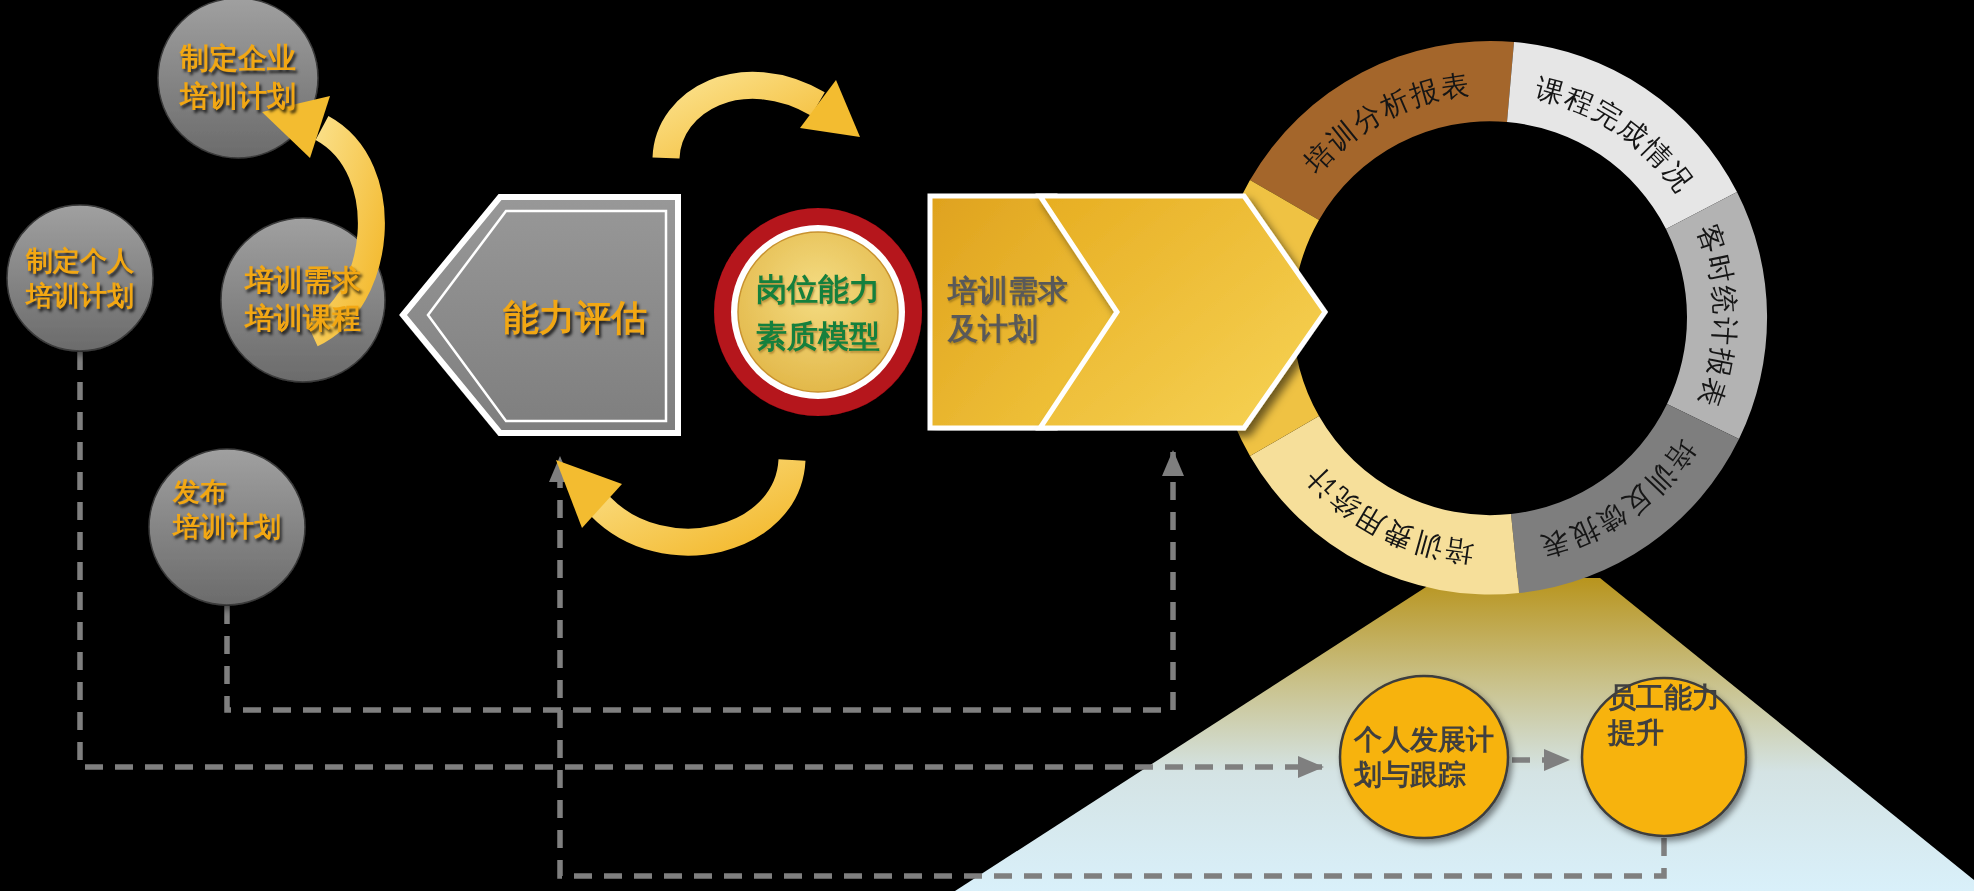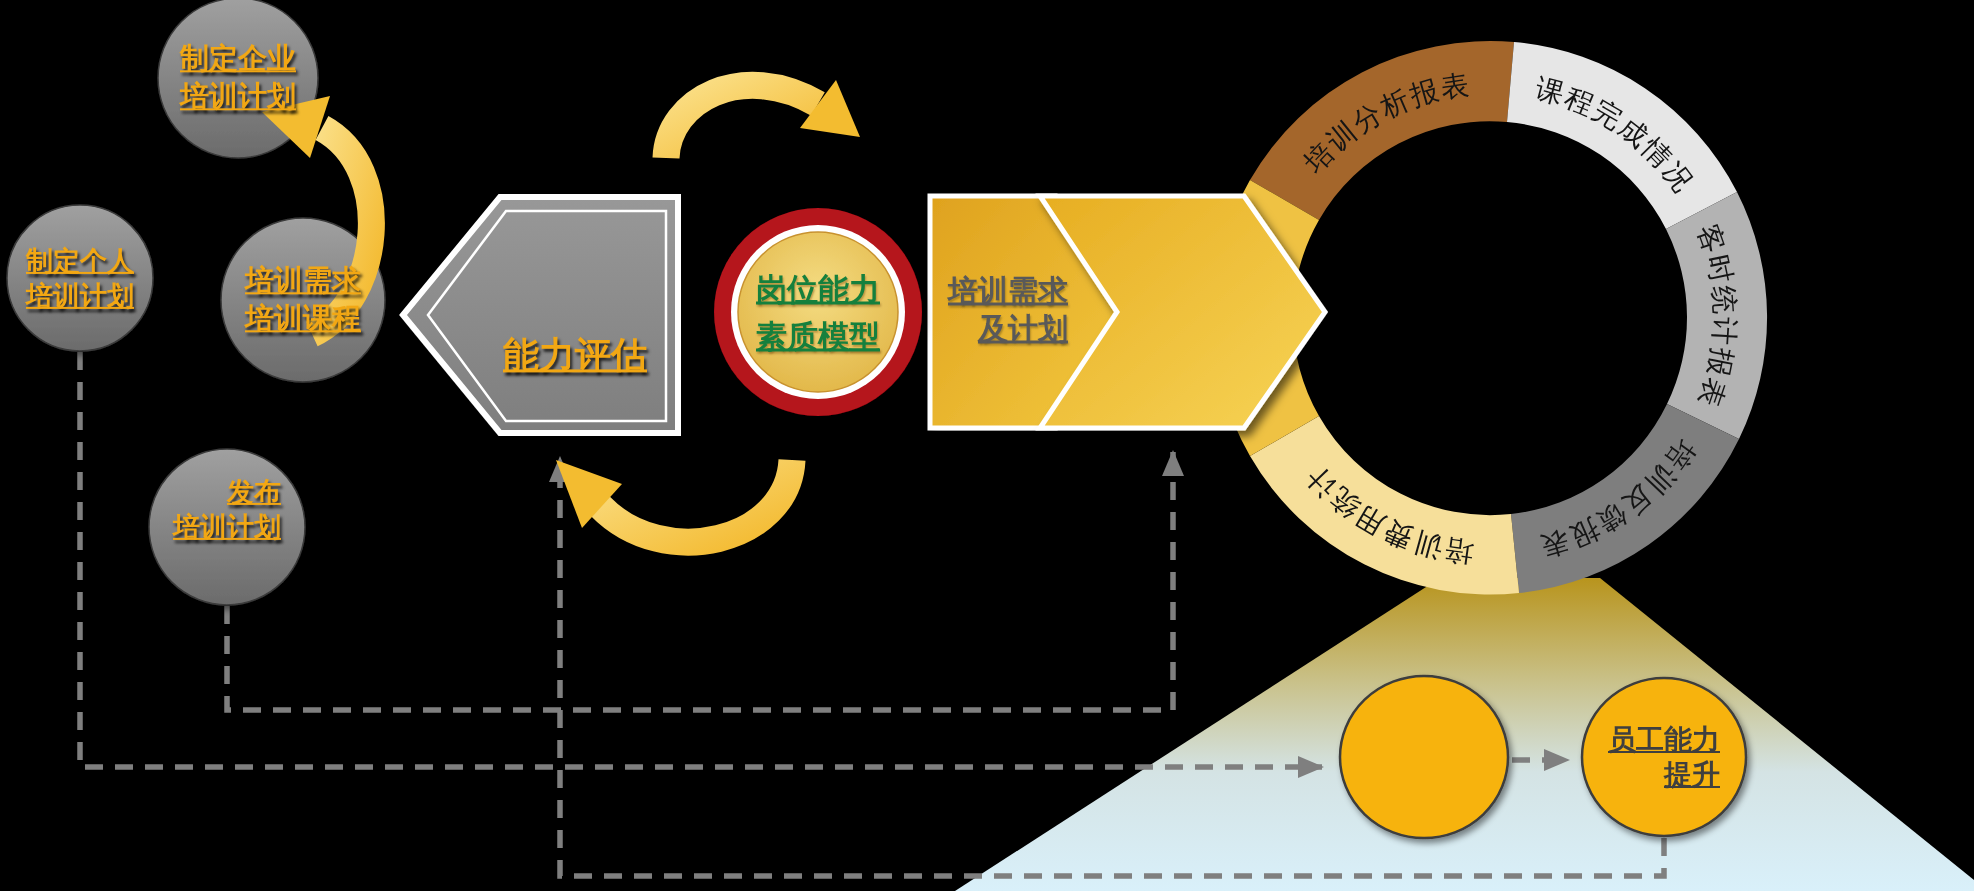--- a/index.html
+++ b/index.html
@@ -1,24 +1,24 @@
 <!DOCTYPE html>
 <html><head>
 <meta charset="utf-8">
 <style>
   html,body{margin:0;padding:0;background:#000;}
   #stage{position:relative;width:1974px;height:891px;background:#000;overflow:hidden;
          font-family:"DejaVu Sans","Liberation Sans",sans-serif;}
   #stage svg{position:absolute;left:0;top:0;}
-  .lbl{position:absolute;transform:translate(-50%,-50%);text-align:right;font-weight:bold;white-space:nowrap;z-index:5;text-decoration:underline;}
+  .lbl{position:absolute;transform:translate(-50%,-50%);text-align:left;font-weight:bold;white-space:nowrap;z-index:5;}
   .lbl span{display:block;}
   .gold{color:#F2A713;text-shadow:2px 3px 3px rgba(0,0,0,.75);}
   .s29{font-size:29px;line-height:1.3;}
   .s27{font-size:27px;line-height:1.3;}
-  .s36{font-size:36px;line-height:1.2;margin-top:37px;}
+  .s36{font-size:36px;line-height:1.2;}
   .model-text{color:#15803d;font-size:31px;line-height:1.5;text-shadow:1px 2px 2px rgba(140,100,30,.55);}
   .chev-text{color:#595959;font-size:30px;line-height:1.25;text-shadow:1px 2px 2px rgba(0,0,0,.25);}
   .outcome-text{color:#3F3F3F;font-size:28px;line-height:1.25;font-weight:bold;}
   .ringlbl{font-size:28px;font-weight:500;fill:#151515;letter-spacing:2px;}
 </style>
 </head>
 <body>
 
 <div id="stage">
 
@@ -156,18 +156,22 @@
   <span>能力评估</span>
 </div>
 <div class="lbl model-text" style="left:818px;top:312px">
   <span>岗位能力</span>
   <span>素质模型</span>
 </div>
 <div class="lbl chev-text" style="left:1008px;top:309px">
   <span>培训需求</span>
   <span>及计划</span>
 </div>
-<div class="lbl outcome-text" style="left:1664px;top:757px">
+<div class="lbl outcome-text" style="left:1424px;top:757px">
+  <span>个人发展计</span>
+  <span>划与跟踪</span>
+</div>
+<div class="lbl outcome-text" style="left:1664px;top:715px">
   <span>员工能力</span>
   <span>提升</span>
 </div>
 
 </div>
 
 </body></html>

